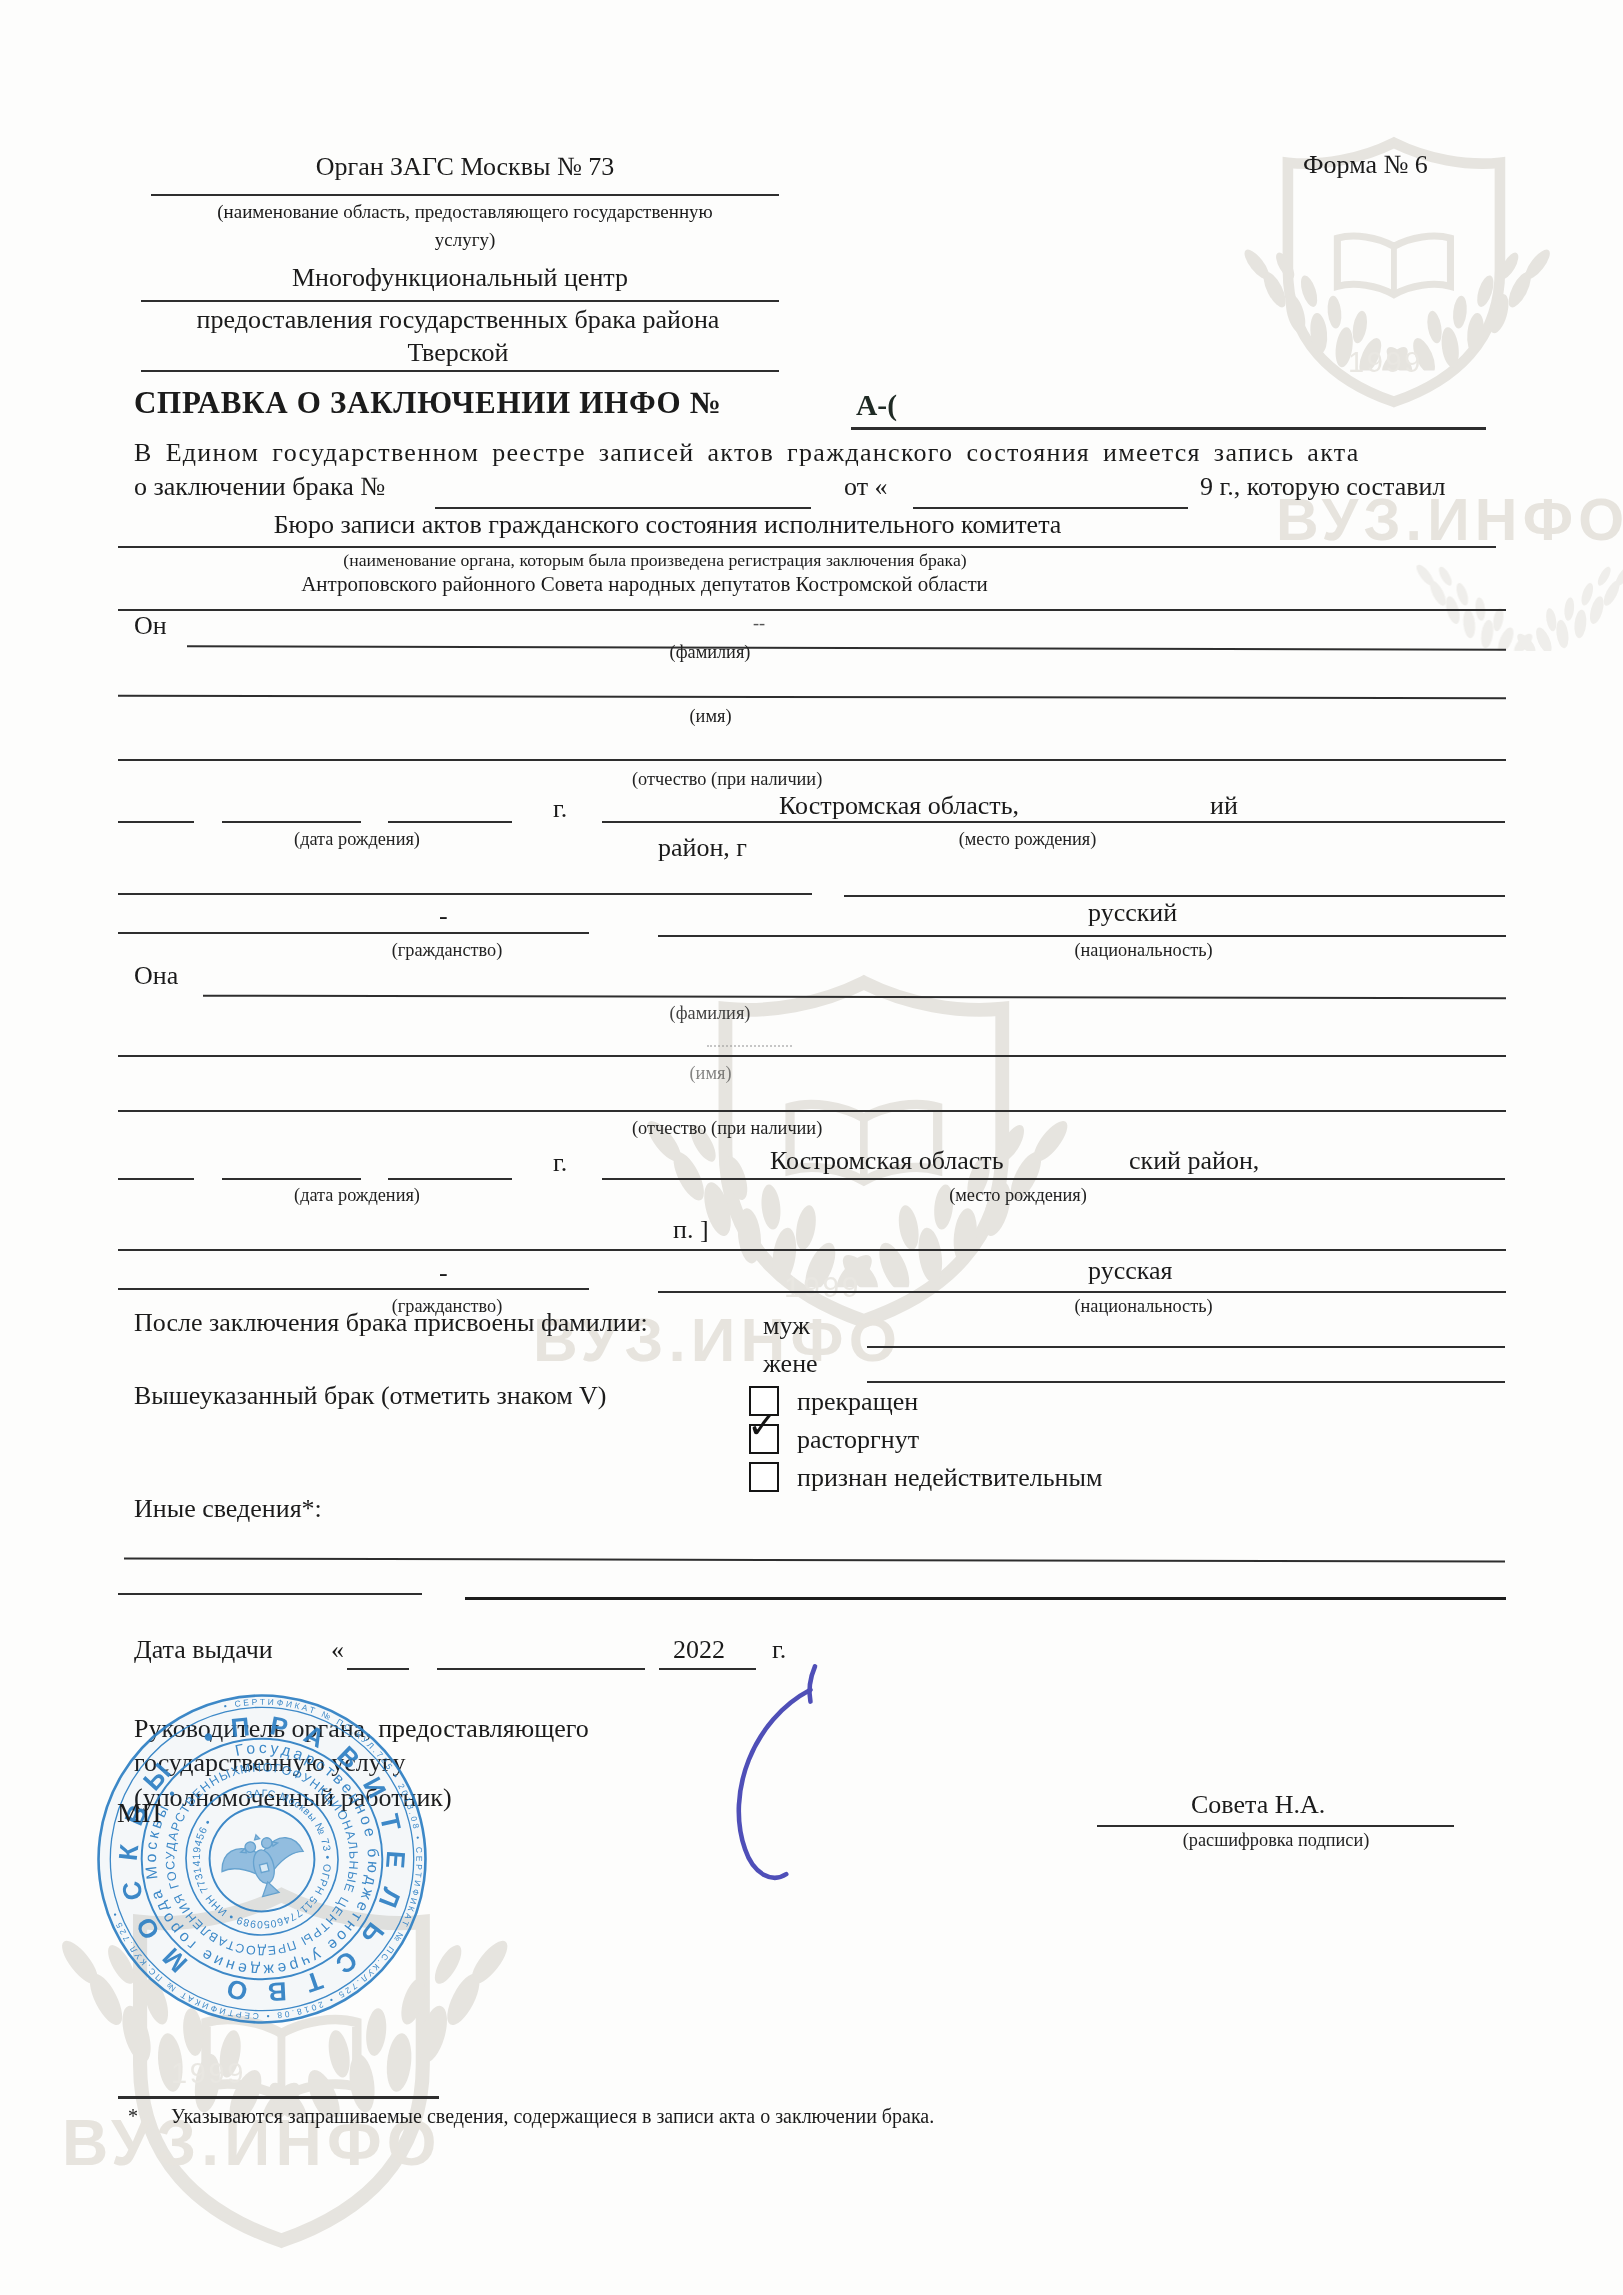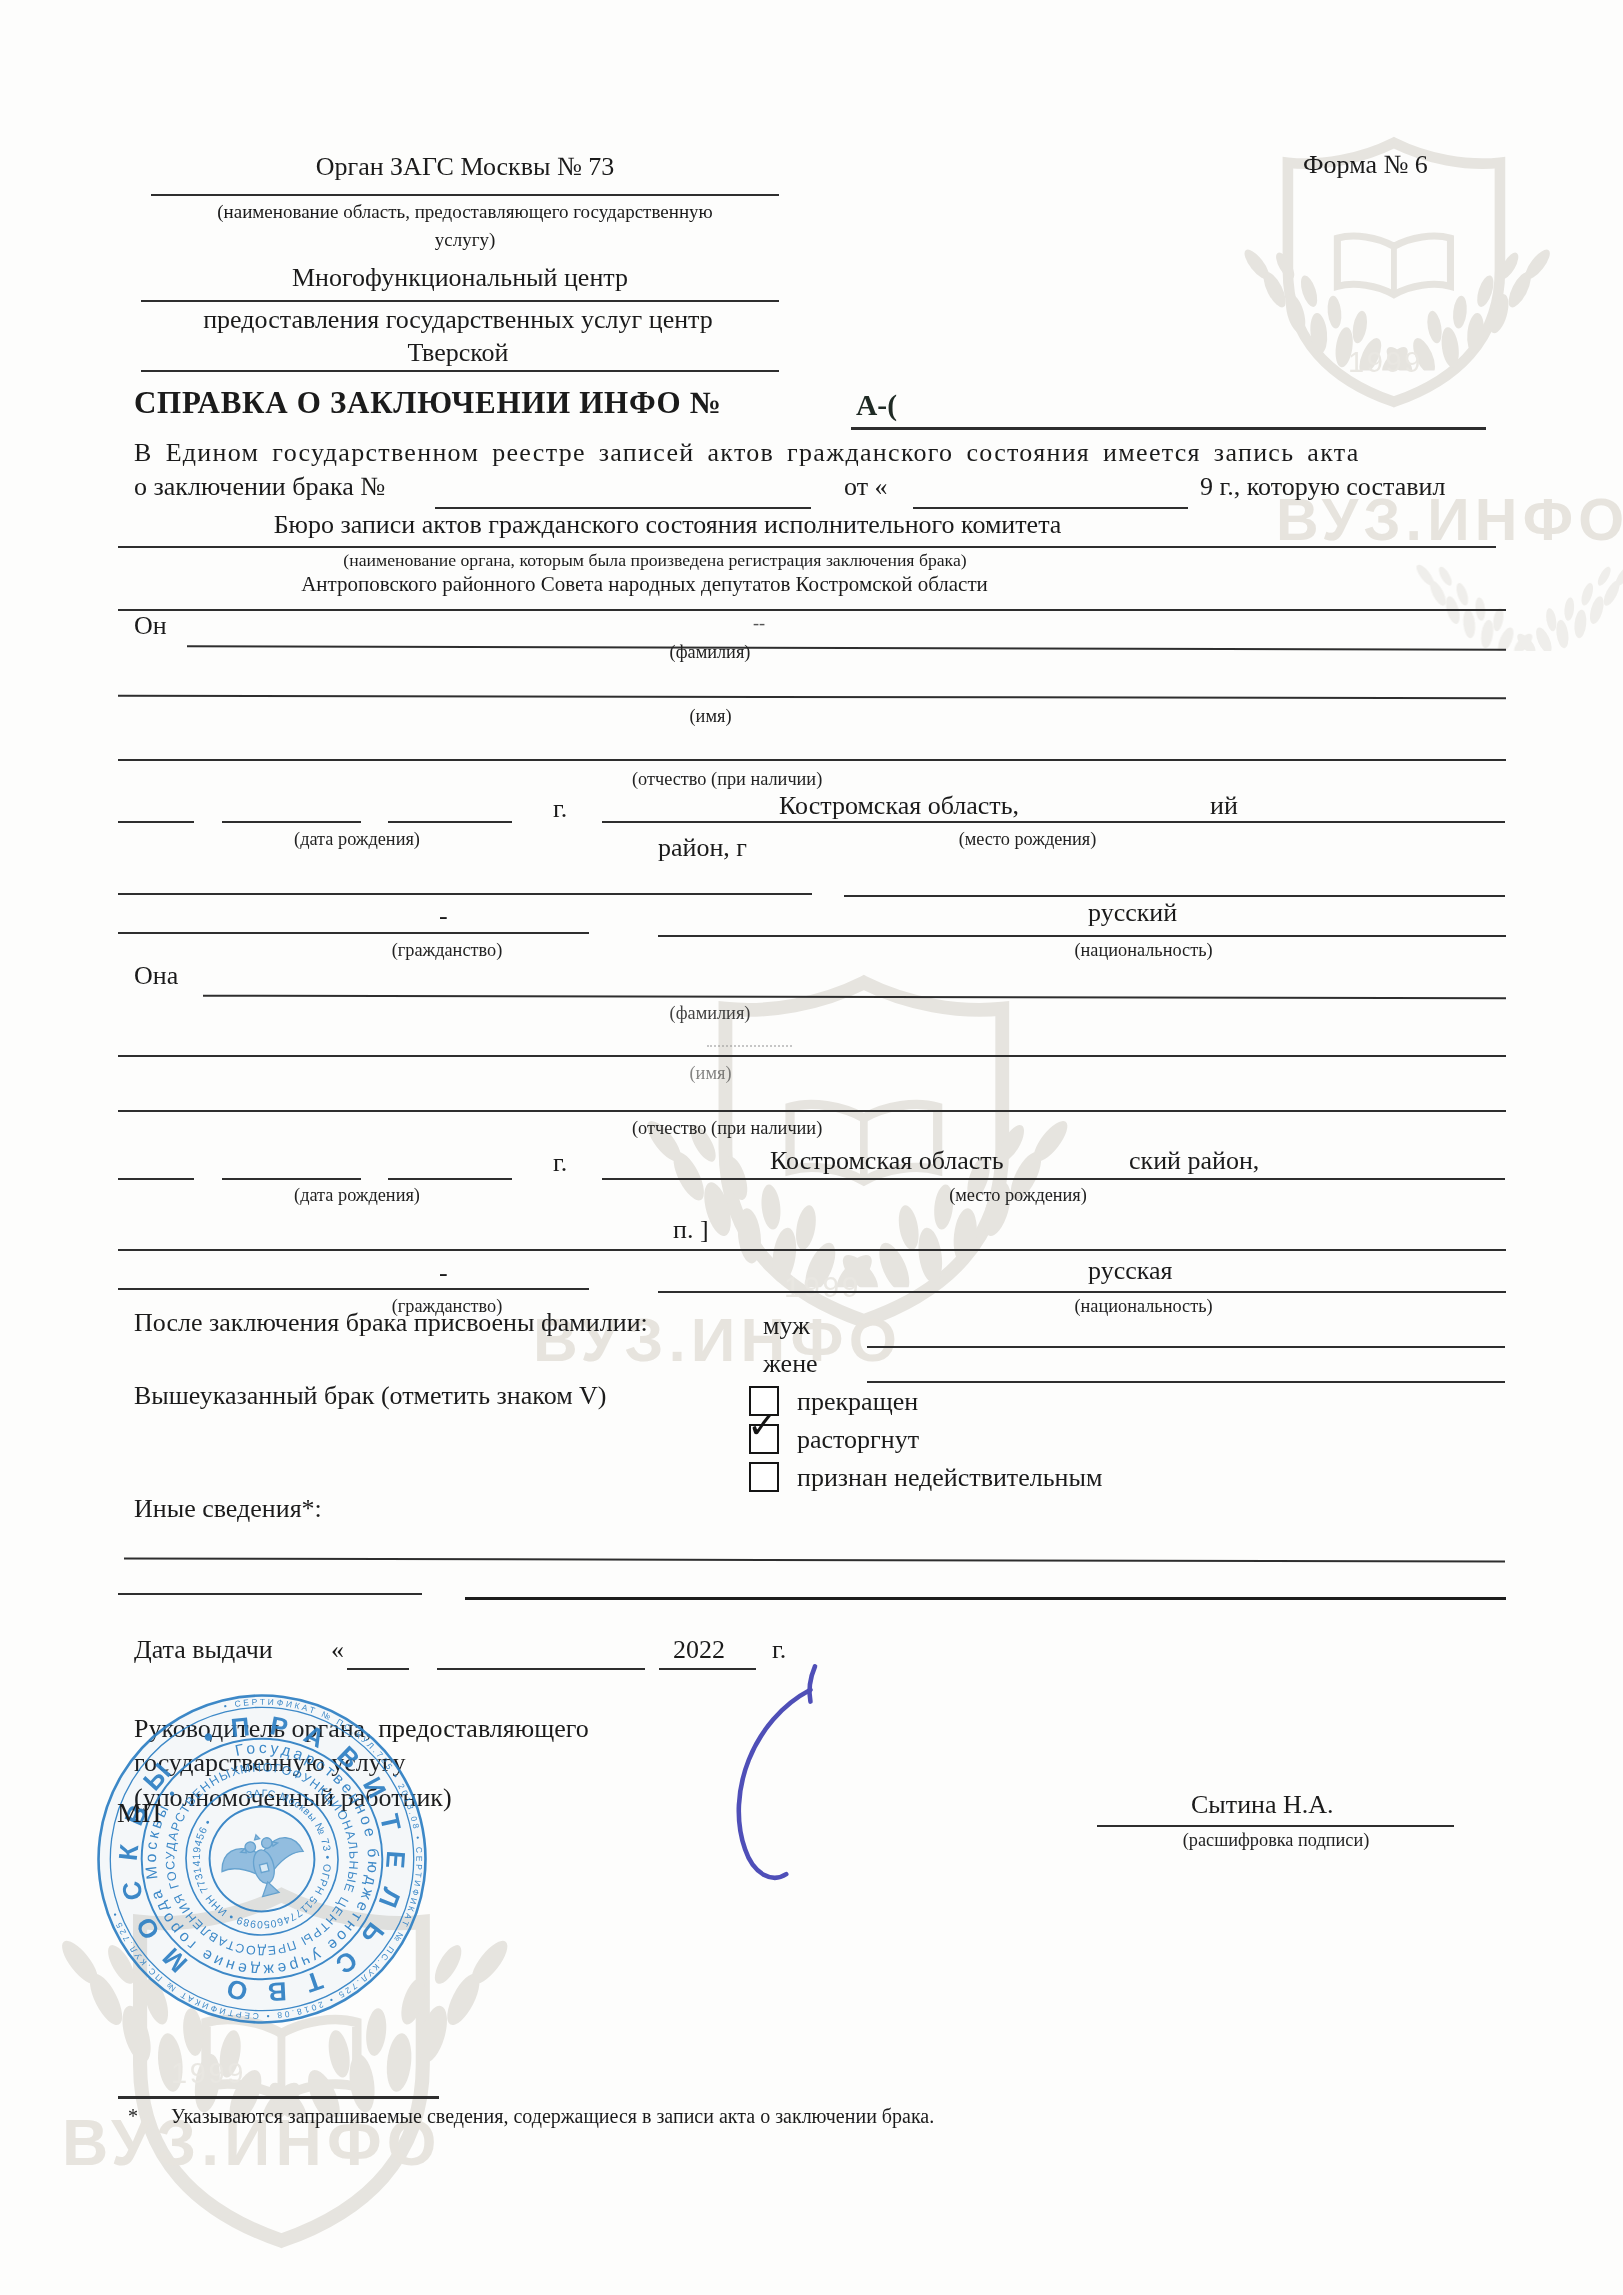--- a/index.html
+++ b/index.html
@@ -77,21 +77,21 @@
   <div class="wm-text" style="left:533px; top:1304px; font-size:62px;">ВУЗ.ИНФО</div>
   <div class="wm-year" style="left:171px; top:2057px; font-size:29px;">1999</div>
   <div class="wm-text" style="left:62px; top:2106px; font-size:64px;">ВУЗ.ИНФО</div>
 
   <div class="t c body40" style="left:151px; top:153px; width:628px;">Орган ЗАГС Москвы № 73</div>
   <div class="line" style="left:151px; top:194px; width:628px;"></div>
   <div class="t c cap" style="left:118px; top:202px; width:694px;">(наименование область, предоставляющего государственную</div>
   <div class="t c cap" style="left:118px; top:230px; width:694px;">услугу)</div>
   <div class="t c body40" style="left:141px; top:264px; width:638px;">Многофункциональный центр</div>
   <div class="line" style="left:141px; top:300px; width:638px;"></div>
-  <div class="t c body40" style="left:124px; top:306px; width:668px;">предоставления государственных услуг центр</div>
+  <div class="t c body40" style="left:124px; top:306px; width:668px;">предоставления государственных брака района</div>
   <div class="t c body40" style="left:124px; top:339px; width:668px;">Тверской</div>
   <div class="line" style="left:141px; top:370px; width:638px;"></div>
   <div class="t body40" style="left:1303px; top:151px;">Форма № 6</div>
 
   <div class="t" style="left:134px; top:387px; font-size:31px; font-weight:bold; letter-spacing:0.7px;">СПРАВКА О ЗАКЛЮЧЕНИИ ИНФО №</div>
   <div class="t" style="left:856px; top:390px; font-size:29.5px; font-weight:bold; color:#1f2a24;">А-(</div>
   <div class="line" style="left:851px; top:427px; width:635px; height:2.6px;"></div>
 
   <div class="t body40" style="left:134px; top:439px; letter-spacing:1.3px; word-spacing:5.2px;text-align:center;">В Едином государственном реестре записей актов гражданского состояния имеется запись акта</div>
   <div class="t body40" style="left:134px; top:473px;">о заключении брака №</div>
@@ -188,21 +188,21 @@
   <div class="t body40" style="left:331px; top:1636px;">«</div>
   <div class="line" style="left:347px; top:1668px; width:62px;"></div>
   <div class="line" style="left:437px; top:1668px; width:208px;"></div>
   <div class="t body40" style="left:673px; top:1636px;">2022</div>
   <div class="line" style="left:659px; top:1668px; width:97px;"></div>
   <div class="t body40" style="left:772px; top:1636px;">г.</div>
 
   <div class="t body40" style="left:134px; top:1715px;">Руководитель органа, предоставляющего</div>
   <div class="t body40" style="left:134px; top:1749px;">государственную услугу</div>
   <div class="t body40" style="left:134px; top:1784px;">(уполномоченный работник)</div>
-  <div class="t body40" style="left:1191px; top:1791px;">Сытина Н.А.</div>
+  <div class="t body40" style="left:1191px; top:1791px;">Совета Н.А.</div>
   <div class="line" style="left:1097px; top:1825px; width:357px;"></div>
   <div class="t c lbl" style="left:1132px; top:1831px; width:288px;">(расшифровка подписи)</div>
   <div class="t" style="left:117px; top:1799px; font-size:27.5px; z-index:5;">МП</div>
 
   <svg class="stamp" style="left:92px; top:1689px;" width="340" height="340" viewBox="0 0 520 520">
     <defs>
       <path id="tp-serial" d="M260 24  A236 236 0 1 1 259.9 24"></path>
       <path id="tp-big" d="M260 70  A190 190 0 1 1 259.9 70"></path>
       <path id="tp-med" d="M260 98  A162 162 0 1 1 259.9 98"></path>
       <path id="tp-svc" d="M260 126 A134 134 0 1 1 259.9 126"></path>

